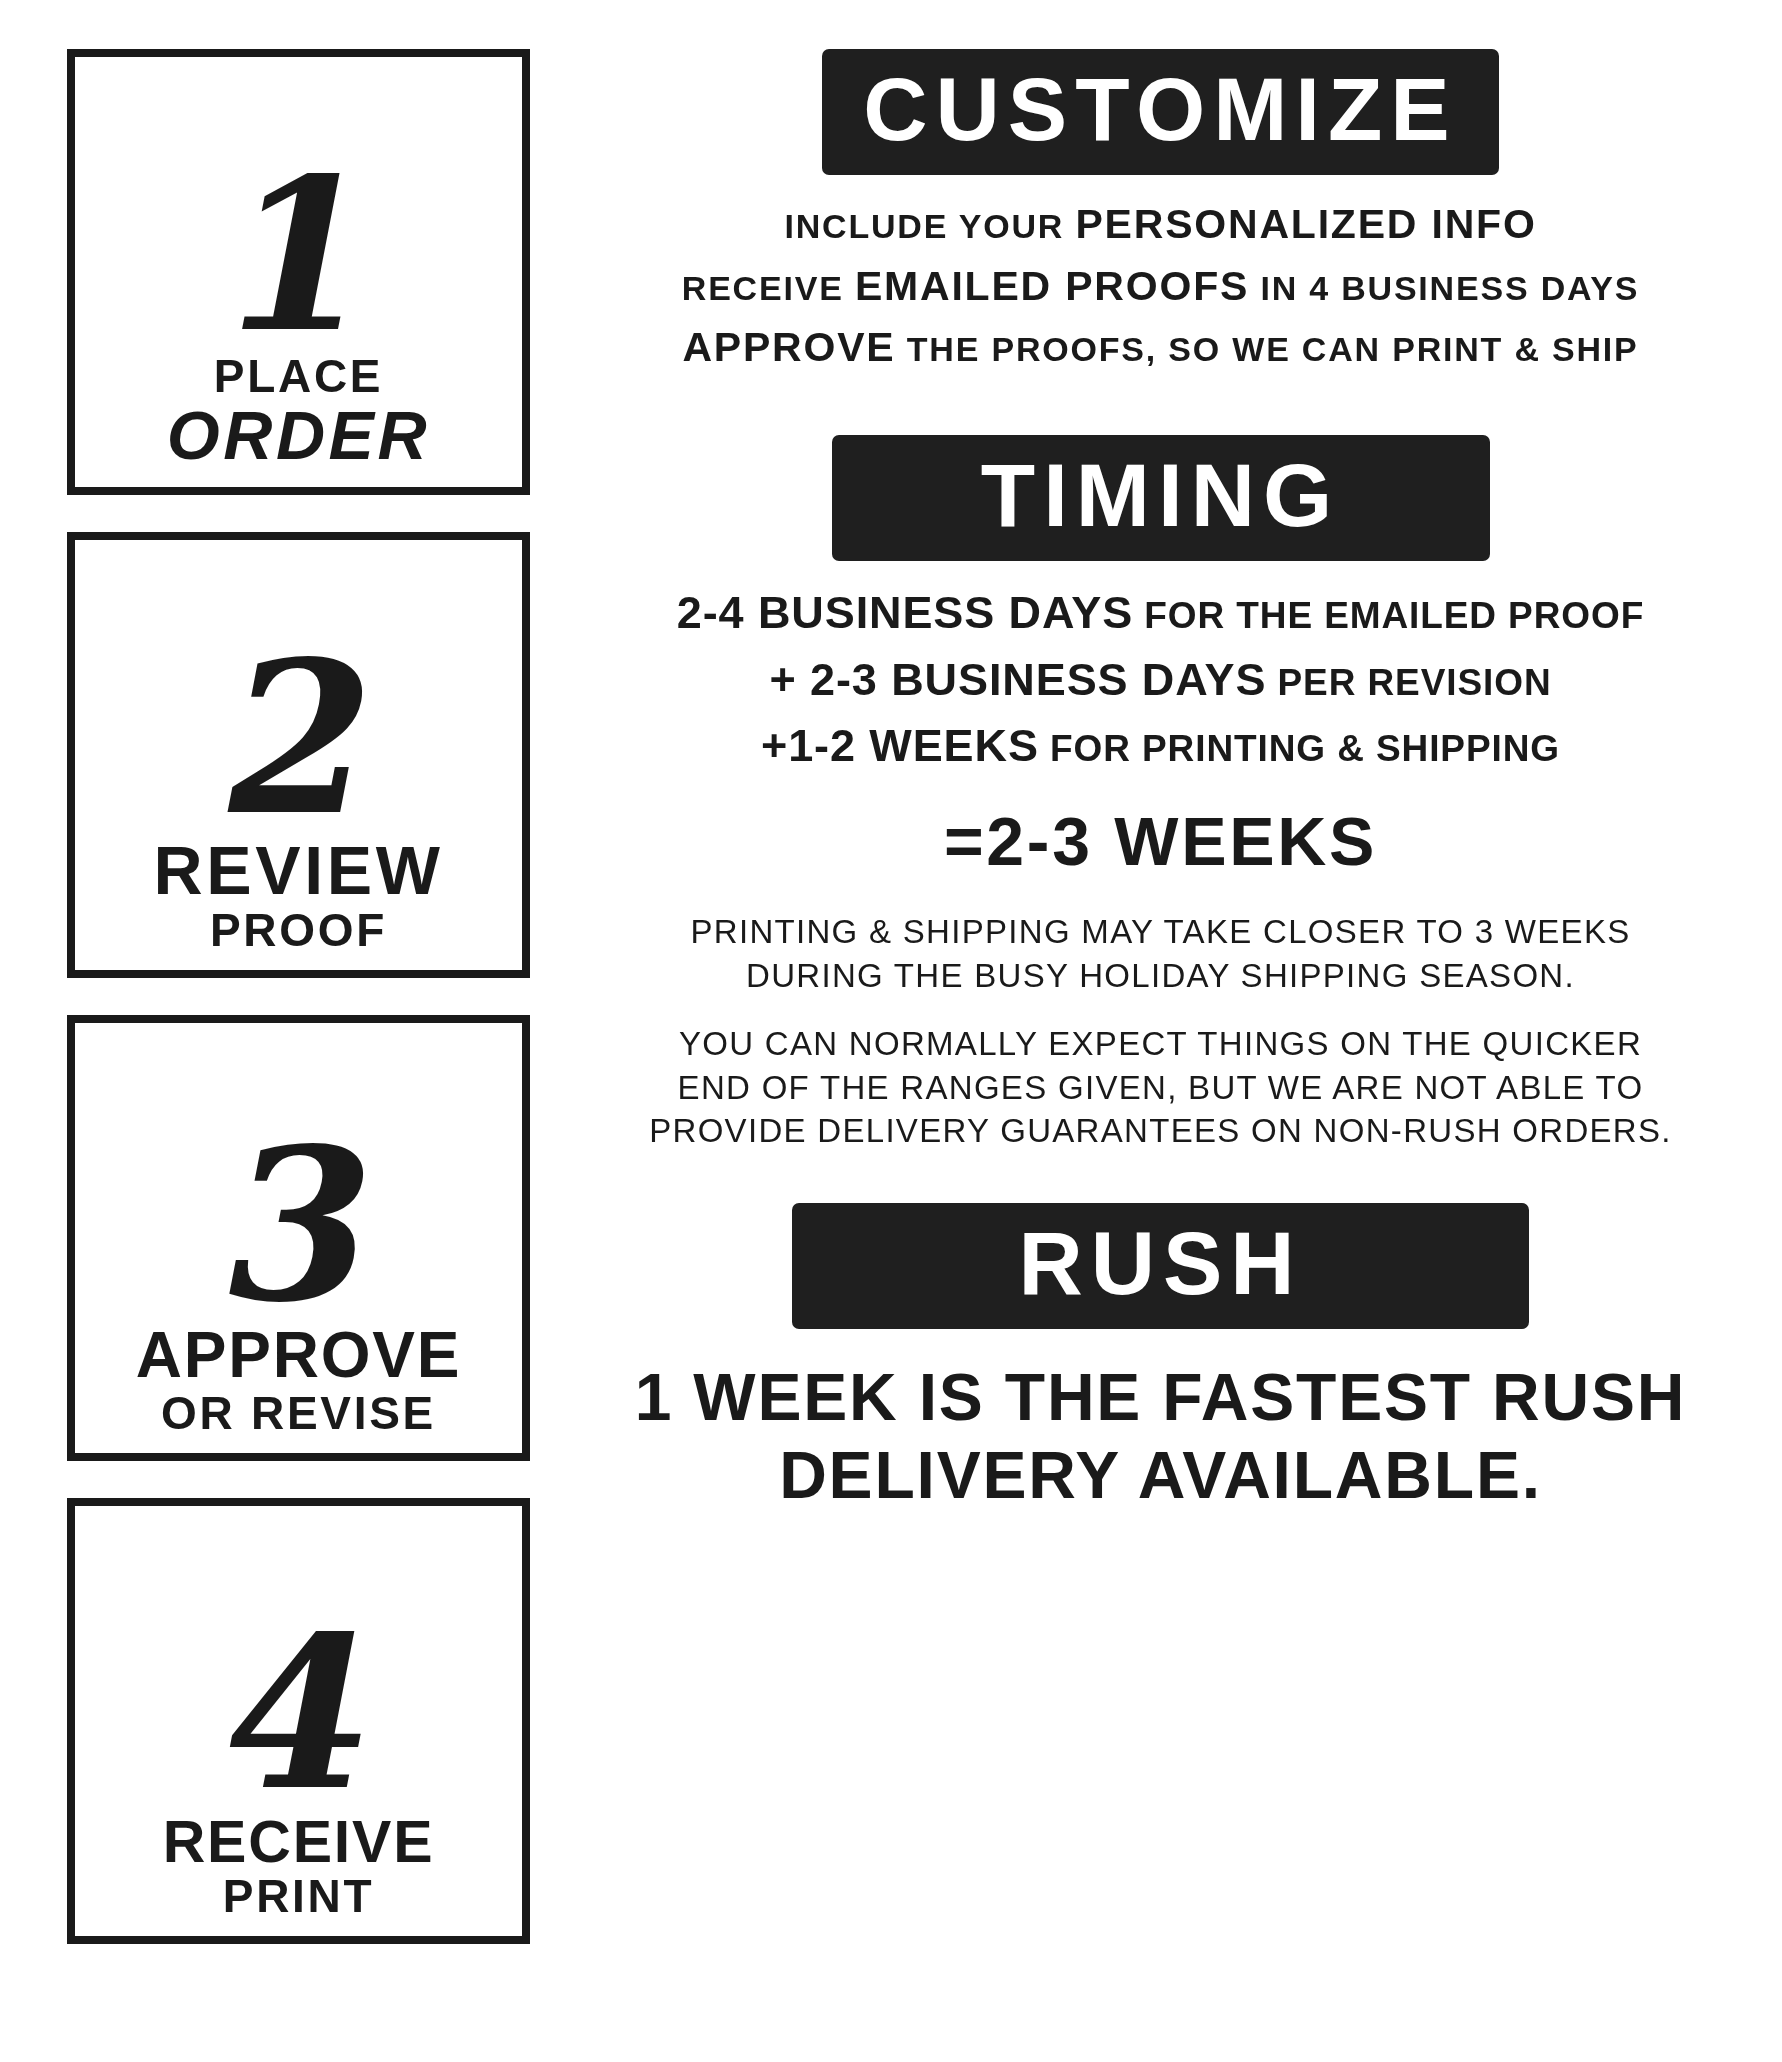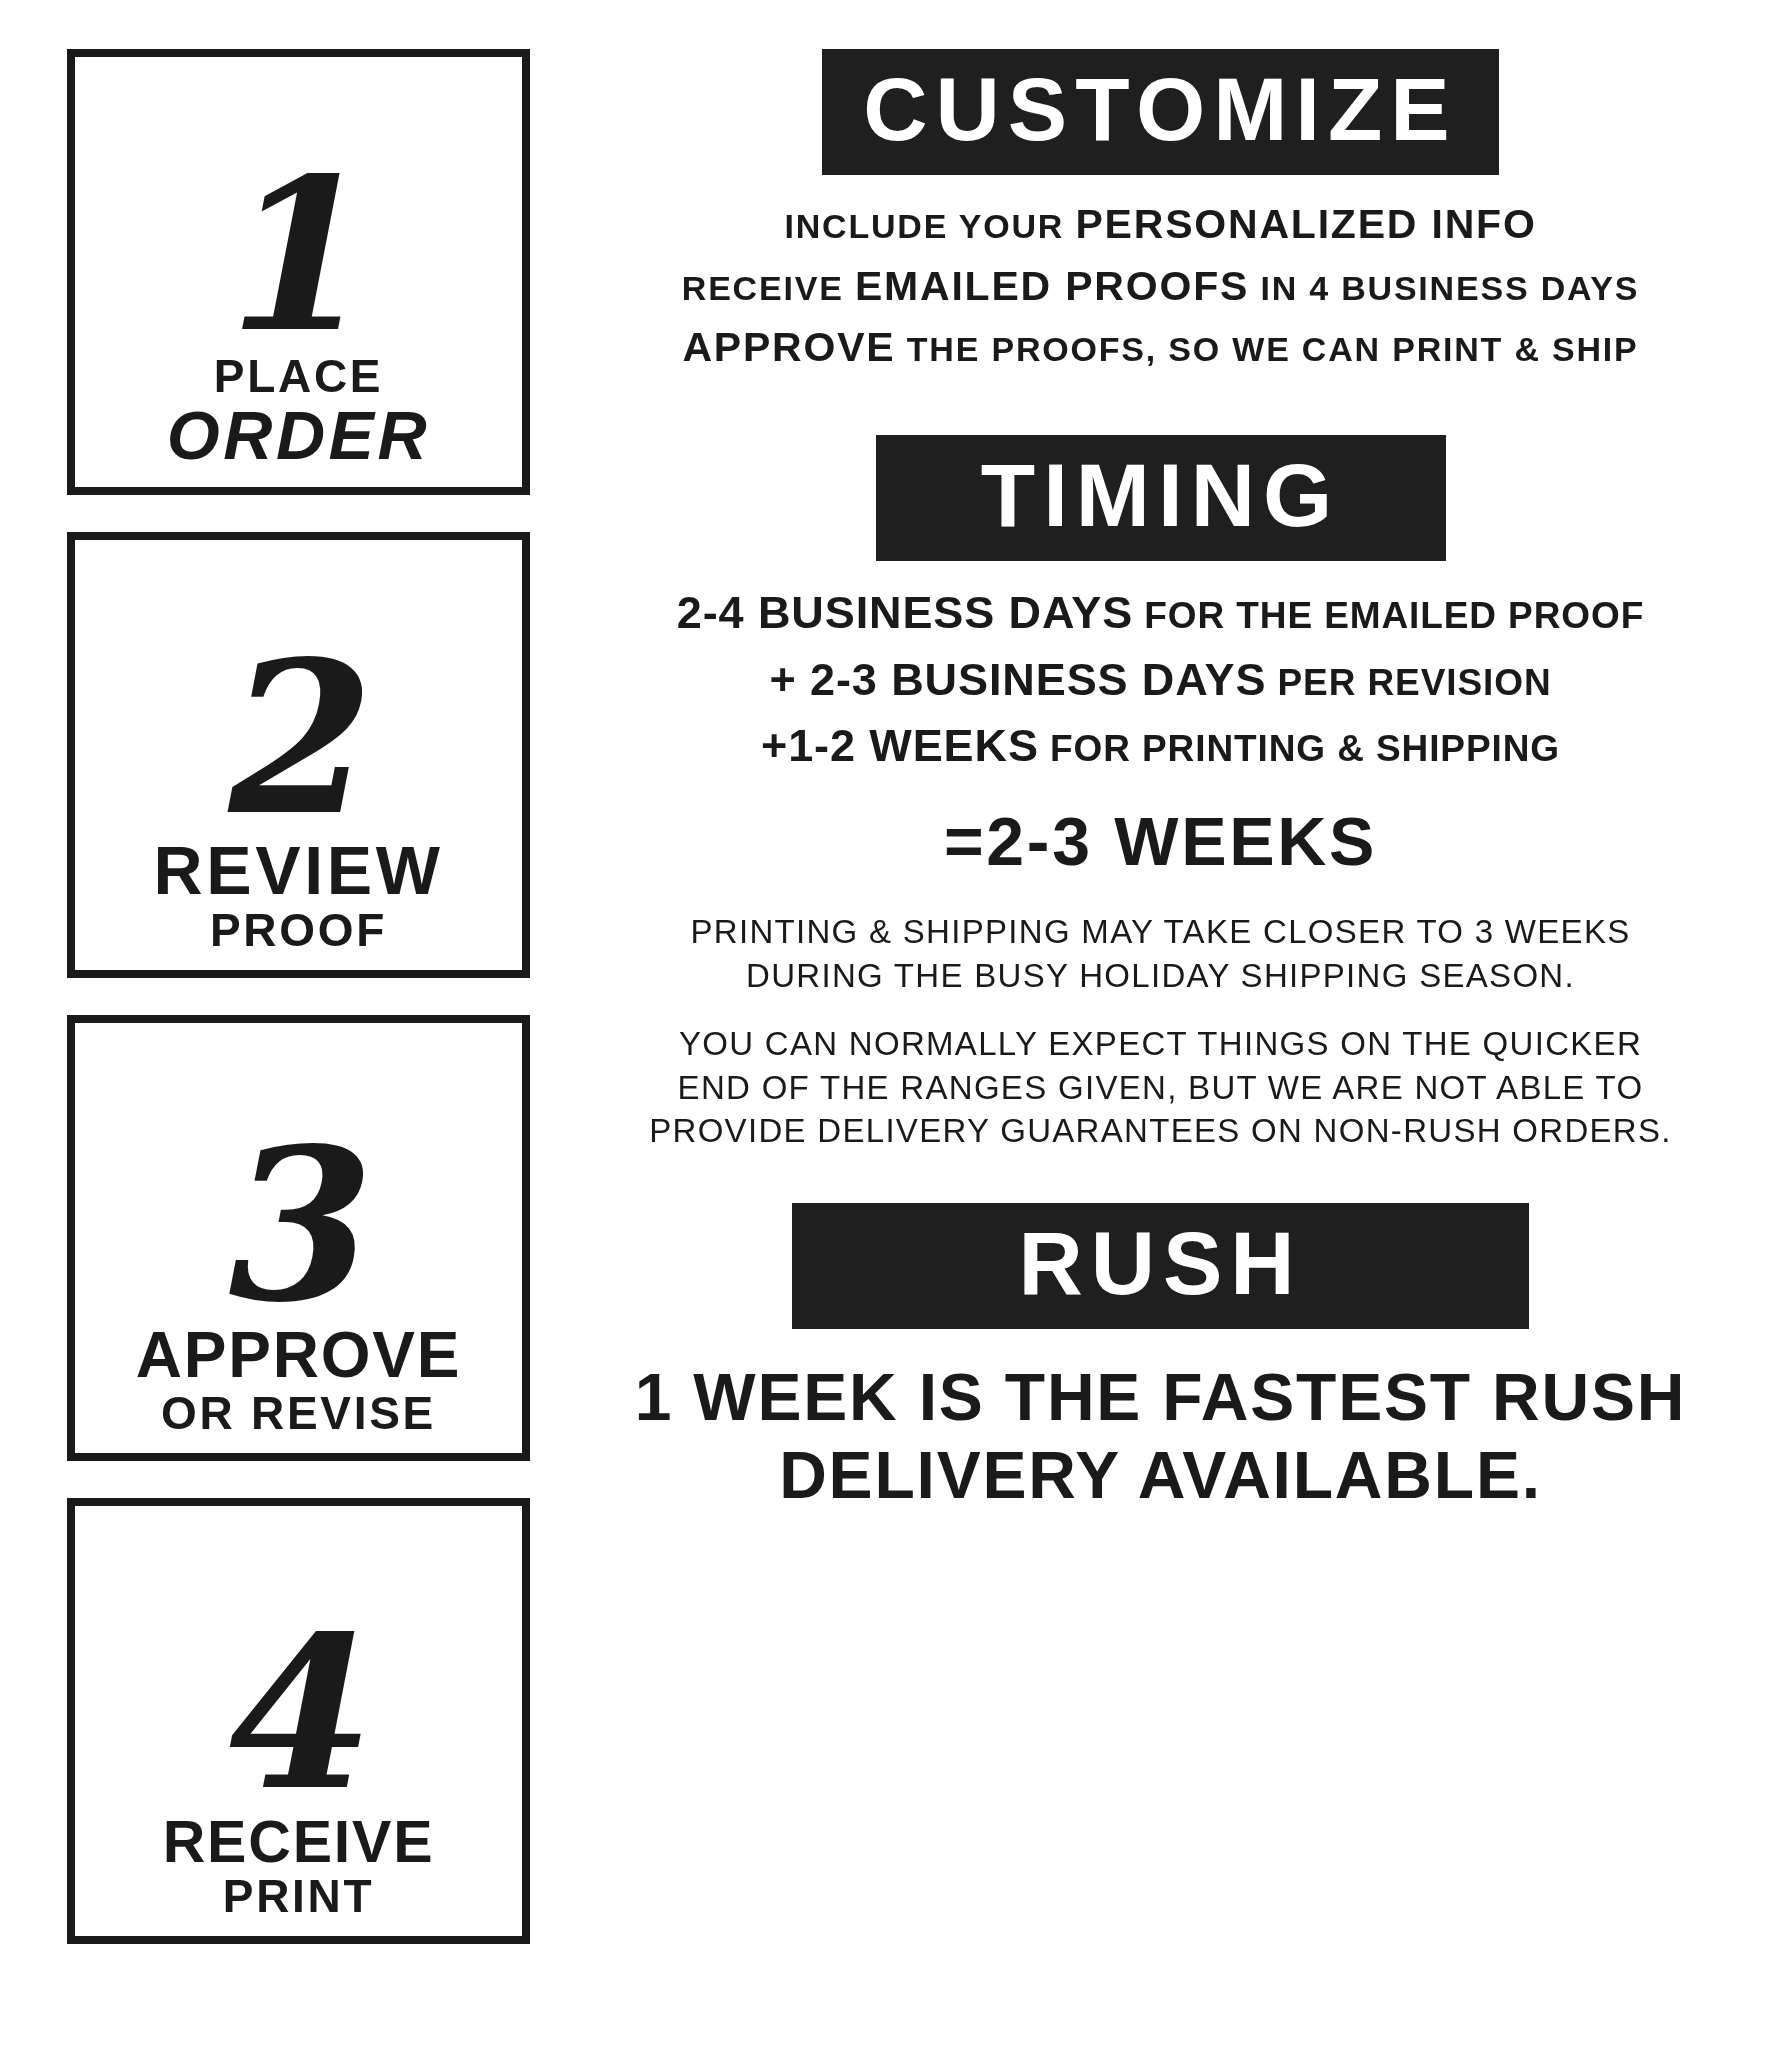--- a/index.html
+++ b/index.html
@@ -93,23 +93,24 @@
     color: #ffffff;
     text-align: center;
     font-weight: bold;
     letter-spacing: 8px;
     text-transform: uppercase;
     font-size: 89px;
     line-height: 1.0;
     padding: 16px 9px 21.4px 9px;
     margin: 0 auto;
     box-sizing: border-box;
+    border-radius: 7px;
   }
   .banner-customize { width: 677px; }
-  .banner-timing { width: 570px; margin-top: 0; }
+  .banner-timing { width: 658px; margin-top: 0; }
   .banner-rush { width: 737px; }
 
   .lines {
     text-align: center;
     margin-top: 23px;
   }
   .line {
     line-height: 1.28;
     margin: 9px 0;
     letter-spacing: 0.9px;

